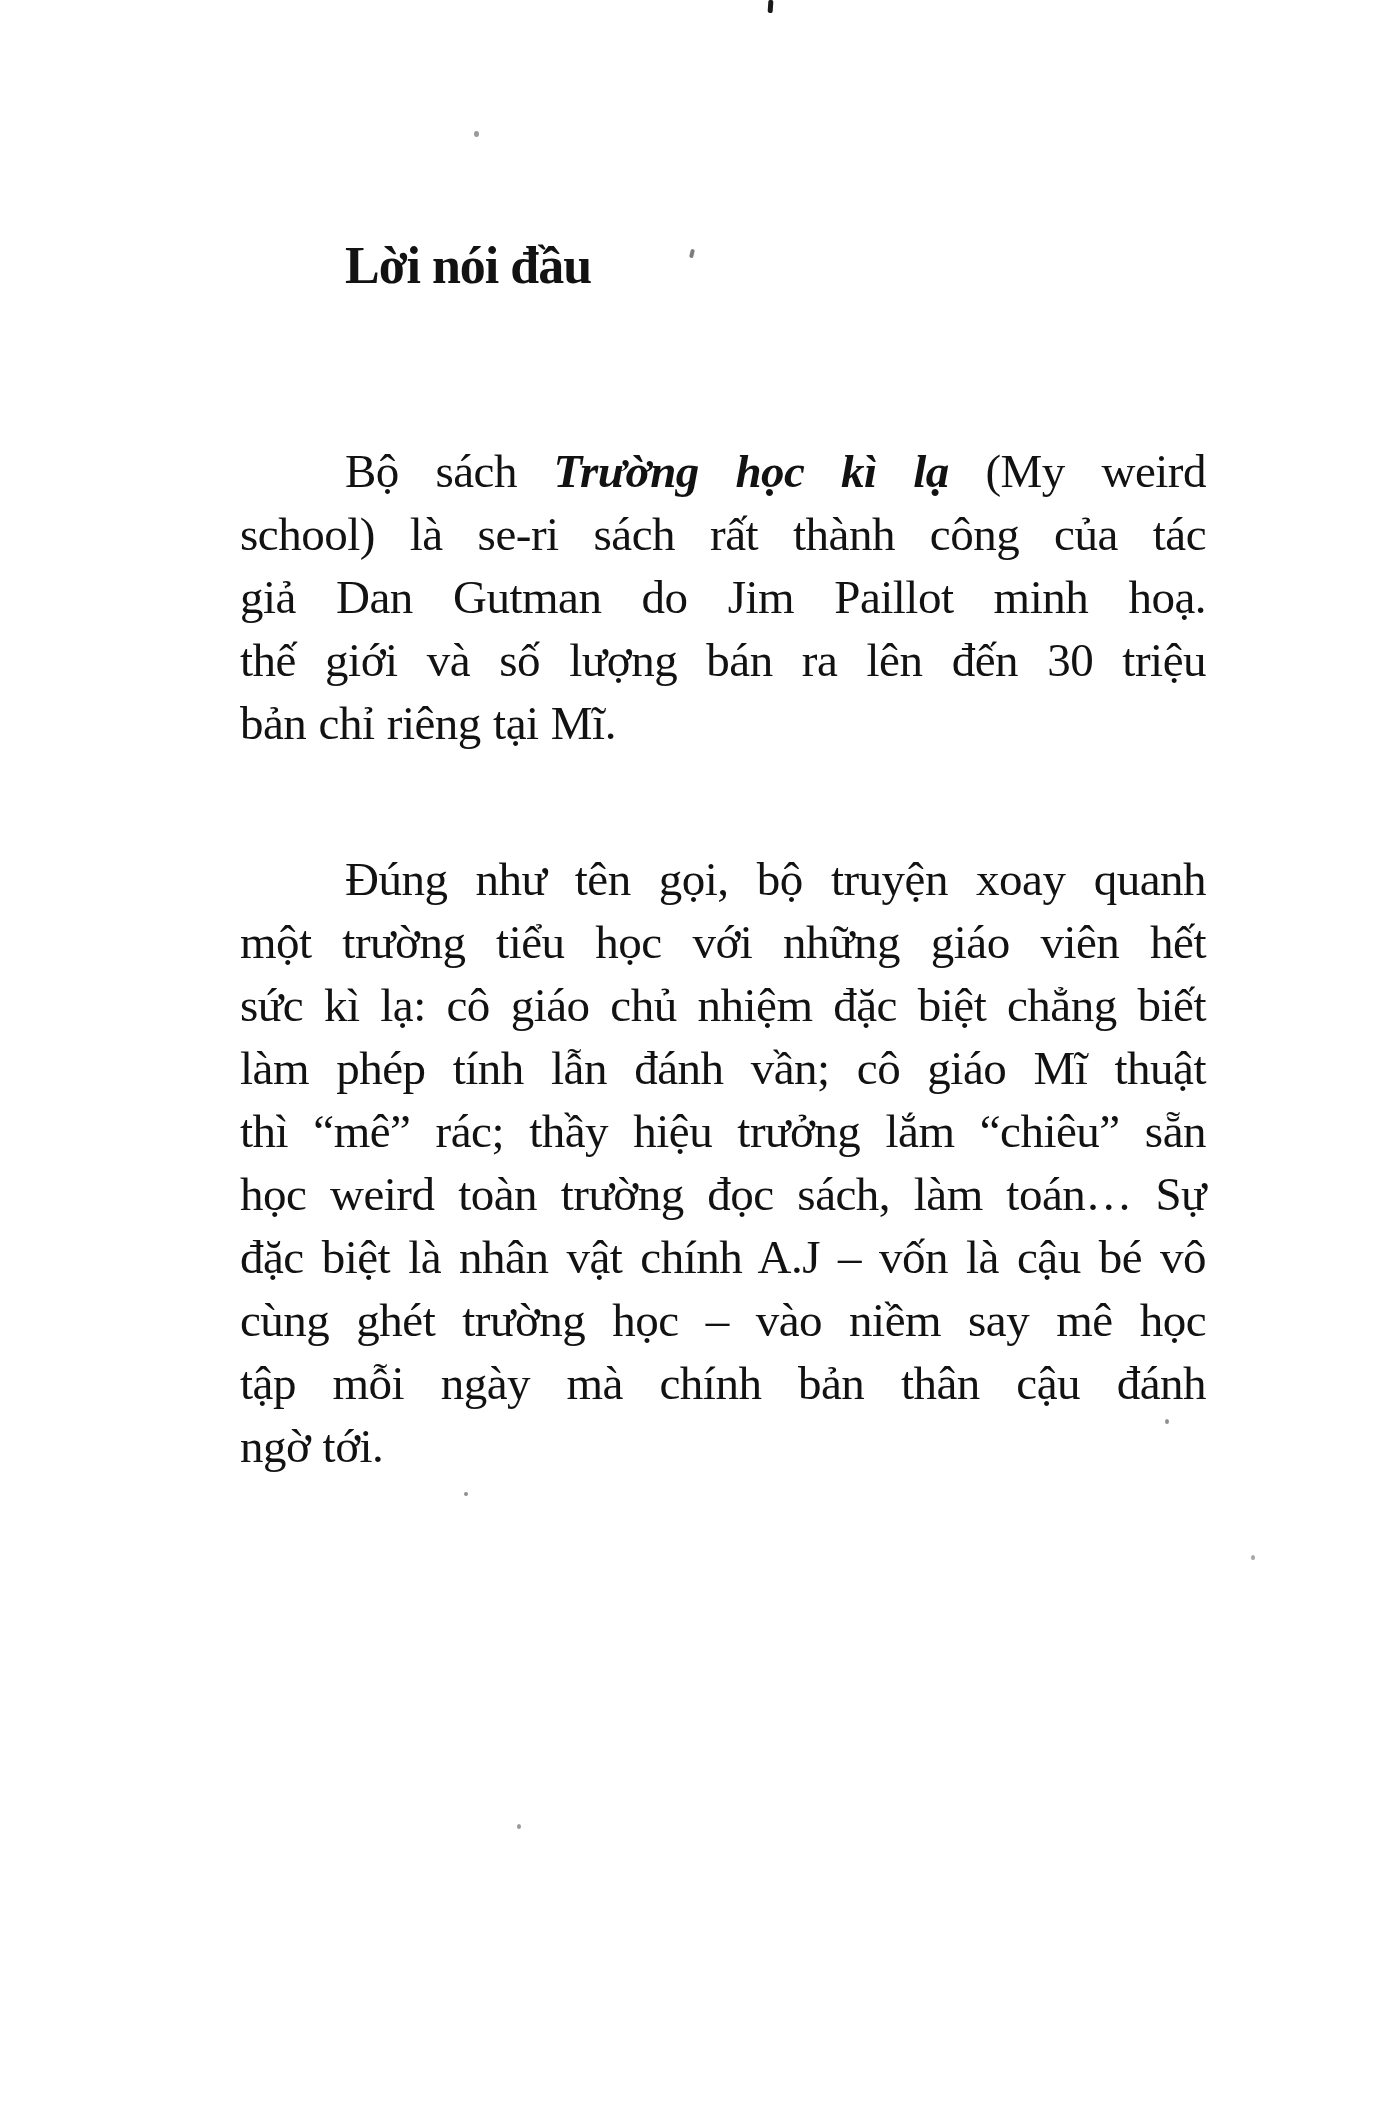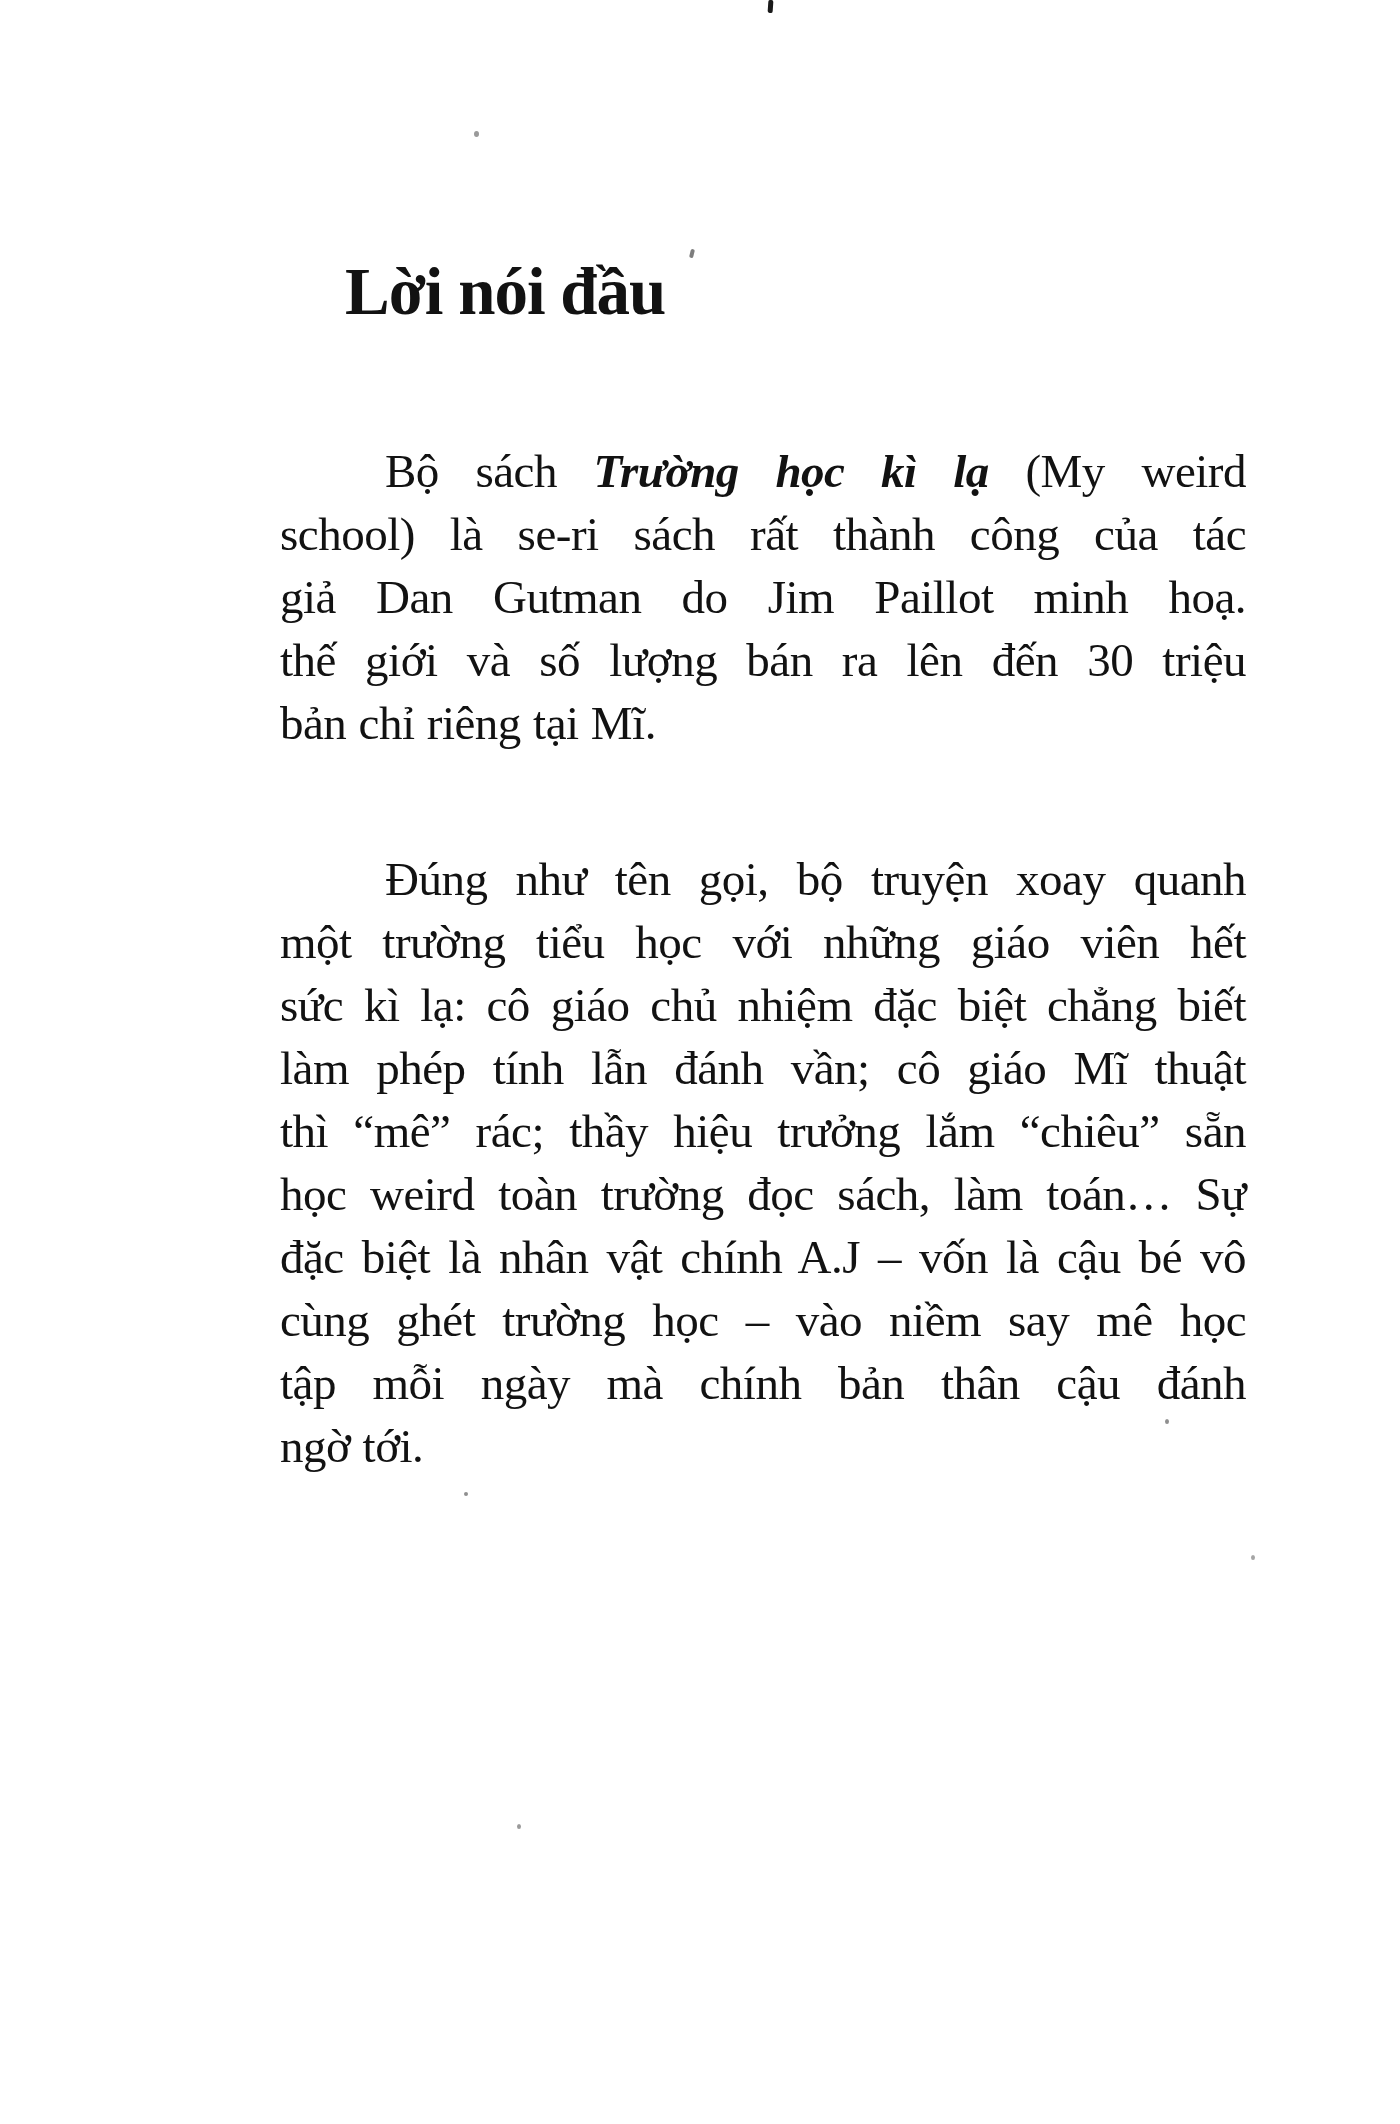--- a/index.html
+++ b/index.html
@@ -12,36 +12,35 @@
     width: 1400px;
     height: 2124px;
     background: #ffffff;
     overflow: hidden;
     font-family: "Liberation Serif", serif;
     color: #121212;
   }
   .title {
     position: absolute;
     left: 345px;
-    top: 258px;
+    top: 240px;
     margin: 0;
-    font-size: 67px;
+    font-size: 52px;
     line-height: 1;
     font-weight: 700;
     letter-spacing: -1px;
     white-space: nowrap;
   }
   .para {
     position: absolute;
     left: 240px;
     width: 966px;
     font-size: 47px;
     letter-spacing: -0.5px;
     word-spacing: 1px;
-    margin-left: 40px;
   }
   .para-1 { top: 440px; }
   .para-2 { top: 848px; }
   .line {
     height: 63px;
     line-height: 63px;
     text-align: justify;
     text-align-last: justify;
     white-space: nowrap;
   }

